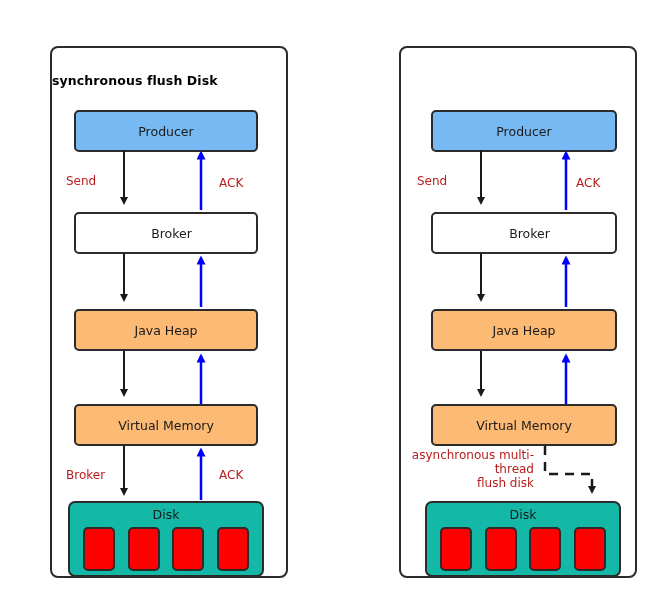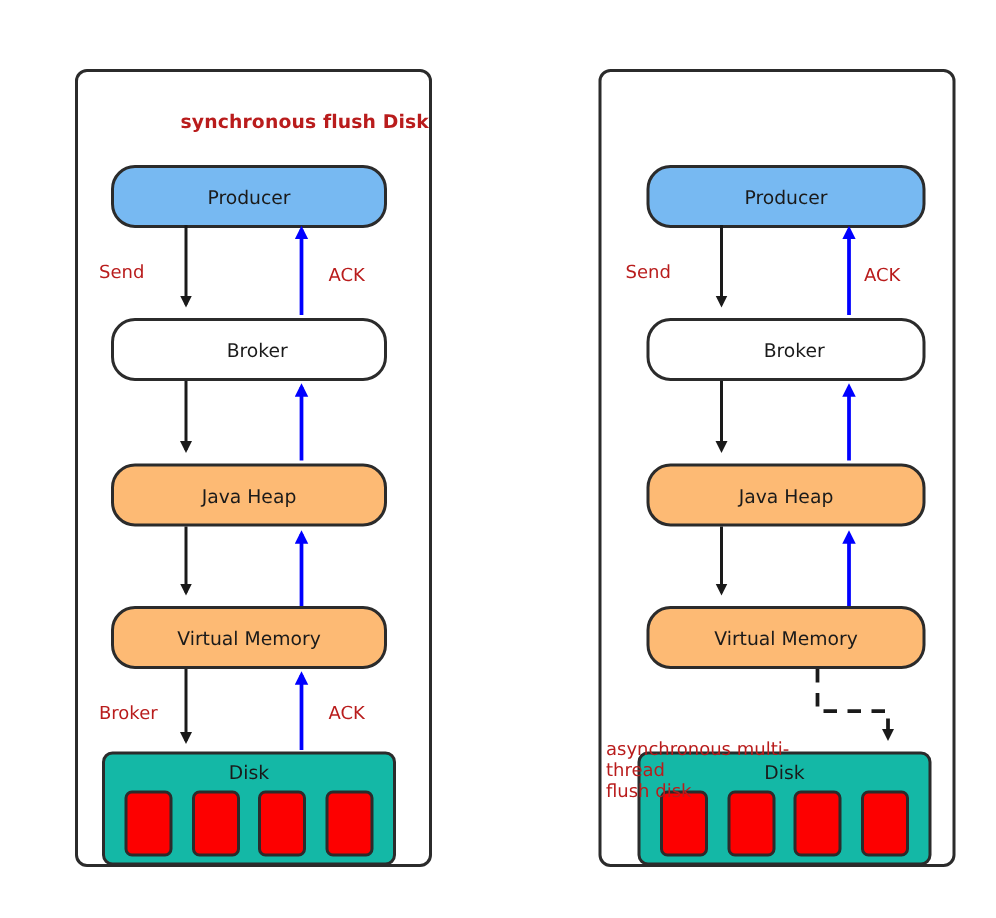--- a/index.html
+++ b/index.html
@@ -26,33 +26,33 @@
     border-radius: 8px;
     background: #ffffff;
     box-sizing: border-box;
   }
   .panel-left  { left: 50px;  top: 46px; width: 238px; height: 532px; }
   .panel-right { left: 399px; top: 46px; width: 238px; height: 532px; }
 
   .panel-title {
     position: absolute;
     width: 100%;
-    text-align: right;
+    text-align: left;
     top: 25px;
     font-size: 12.5px;
     font-weight: bold;
-    color: #b91c1c;
+    color: #000000;
     letter-spacing: 0.1px;
   }
 
   .node {
     position: absolute;
     box-sizing: border-box;
     border: 2px solid #2b2b2b;
-    border-radius: 16px;
+    border-radius: 5px;
     display: flex;
     align-items: center;
     justify-content: center;
     font-size: 12.5px;
     color: #1a1a1a;
     background: #ffffff;
   }
   .node.blue  { background: #77b9f2; }
   .node.green { background: #fdba74; }
   .node.white { background: #ffffff; padding-left: 11px; }
@@ -90,24 +90,23 @@
   }
 
   .edge-label {
     position: absolute;
     font-size: 12px;
     color: #b91c1c;
     white-space: pre;
   }
   .edge-label.multiline {
     white-space: pre-line;
-    text-align: left;
+    text-align: right;
     line-height: 14px;
     width: 130px;
-    margin-top: 44px;
   }
 
   svg.arrows {
     position: absolute;
     left: 0; top: 0;
     width: 664px;
     height: 612px;
     pointer-events: none;
   }
 </style>

